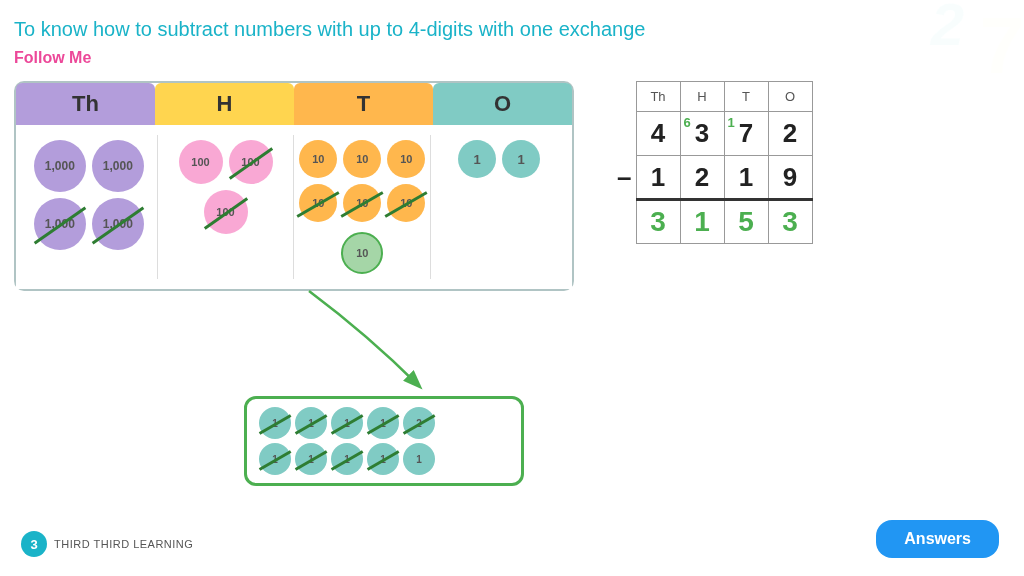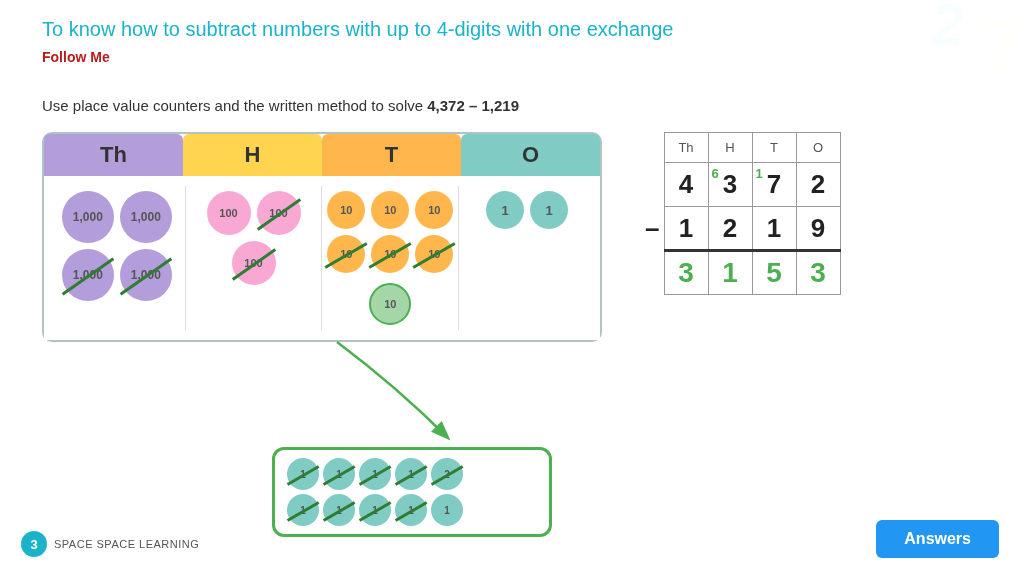--- a/index.html
+++ b/index.html
@@ -9,33 +9,33 @@
       width: 1024px;
       height: 576px;
       overflow: hidden;
       position: relative;
     }
     .page {
       background: white;
       width: 1024px;
       height: 576px;
       position: relative;
-      padding: 18px 30px 15px 42px;
+      padding: 18px 30px 15px 14px;
     }
     .title {
       color: #1ab3c8;
       font-size: 20px;
       font-weight: 400;
       margin-bottom: 8px;
     }
     .follow-me {
-      color: #b91c1c;
-      font-size: 14px;
+      color: #ec4899;
+      font-size: 16px;
       font-weight: 600;
-      margin-bottom: 32px;
+      margin-bottom: 14px;
     }
     .instruction {
       font-size: 15px;
       color: #333;
       margin-bottom: 18px;
     }
     .instruction strong {
       font-weight: 700;
     }
     .main-area {
@@ -188,21 +188,21 @@
       transform: rotate(-30deg);
     }
     
     .answers-btn {
       position: absolute;
       bottom: 18px;
       right: 25px;
       background: #2196f3;
       color: white;
       border: none;
-      border-radius: 6px;
+      border-radius: 16px;
       padding: 10px 28px;
       font-size: 16px;
       font-weight: 600;
       cursor: pointer;
     }
     
     .tsl-logo {
       position: absolute;
       bottom: 18px;
       left: 20px;
@@ -238,23 +238,20 @@
 </head>
 <body>
 
 <div class="page">
 
   <div class="bg-deco" style="top:-10px;right:60px;color:#aee;font-style:italic;">2</div>
   <div class="bg-deco" style="top:0px;right:0px;color:#ffd;font-size:80px;">7</div>
 
   <div class="title">To know how to subtract numbers with up to 4-digits with one exchange</div>
   <div class="follow-me">Follow Me</div>
-  <div class="instruction">
-    <span>Use place value counters and the written method to solve </span><strong>4,372 – 1,219</strong>
-  </div>
 
   <div class="main-area">
 
     <div style="position:relative;">
       <div class="pv-table">
         <div class="pv-headers">
           <div class="pv-header th">Th</div>
           <div class="pv-header h">H</div>
           <div class="pv-header t">T</div>
           <div class="pv-header o">O</div>
@@ -400,17 +397,17 @@
   </div>
 
   <button class="answers-btn">Answers</button>
 
   <div class="tsl-logo">
     <svg class="tsl-icon" viewBox="0 0 28 28">
       <circle cx="14" cy="14" r="13" fill="#1ab3c8"></circle>
       <text x="14" y="19" text-anchor="middle" font-size="13" font-weight="900" fill="white">3</text>
     </svg>
     <div class="tsl-text">
-      <span>SPACE SPACE</span><span> LEARNING</span>
+      <span>THIRD THIRD</span><span> LEARNING</span>
     </div>
   </div>
 
 </div>
 
 </body></html>

